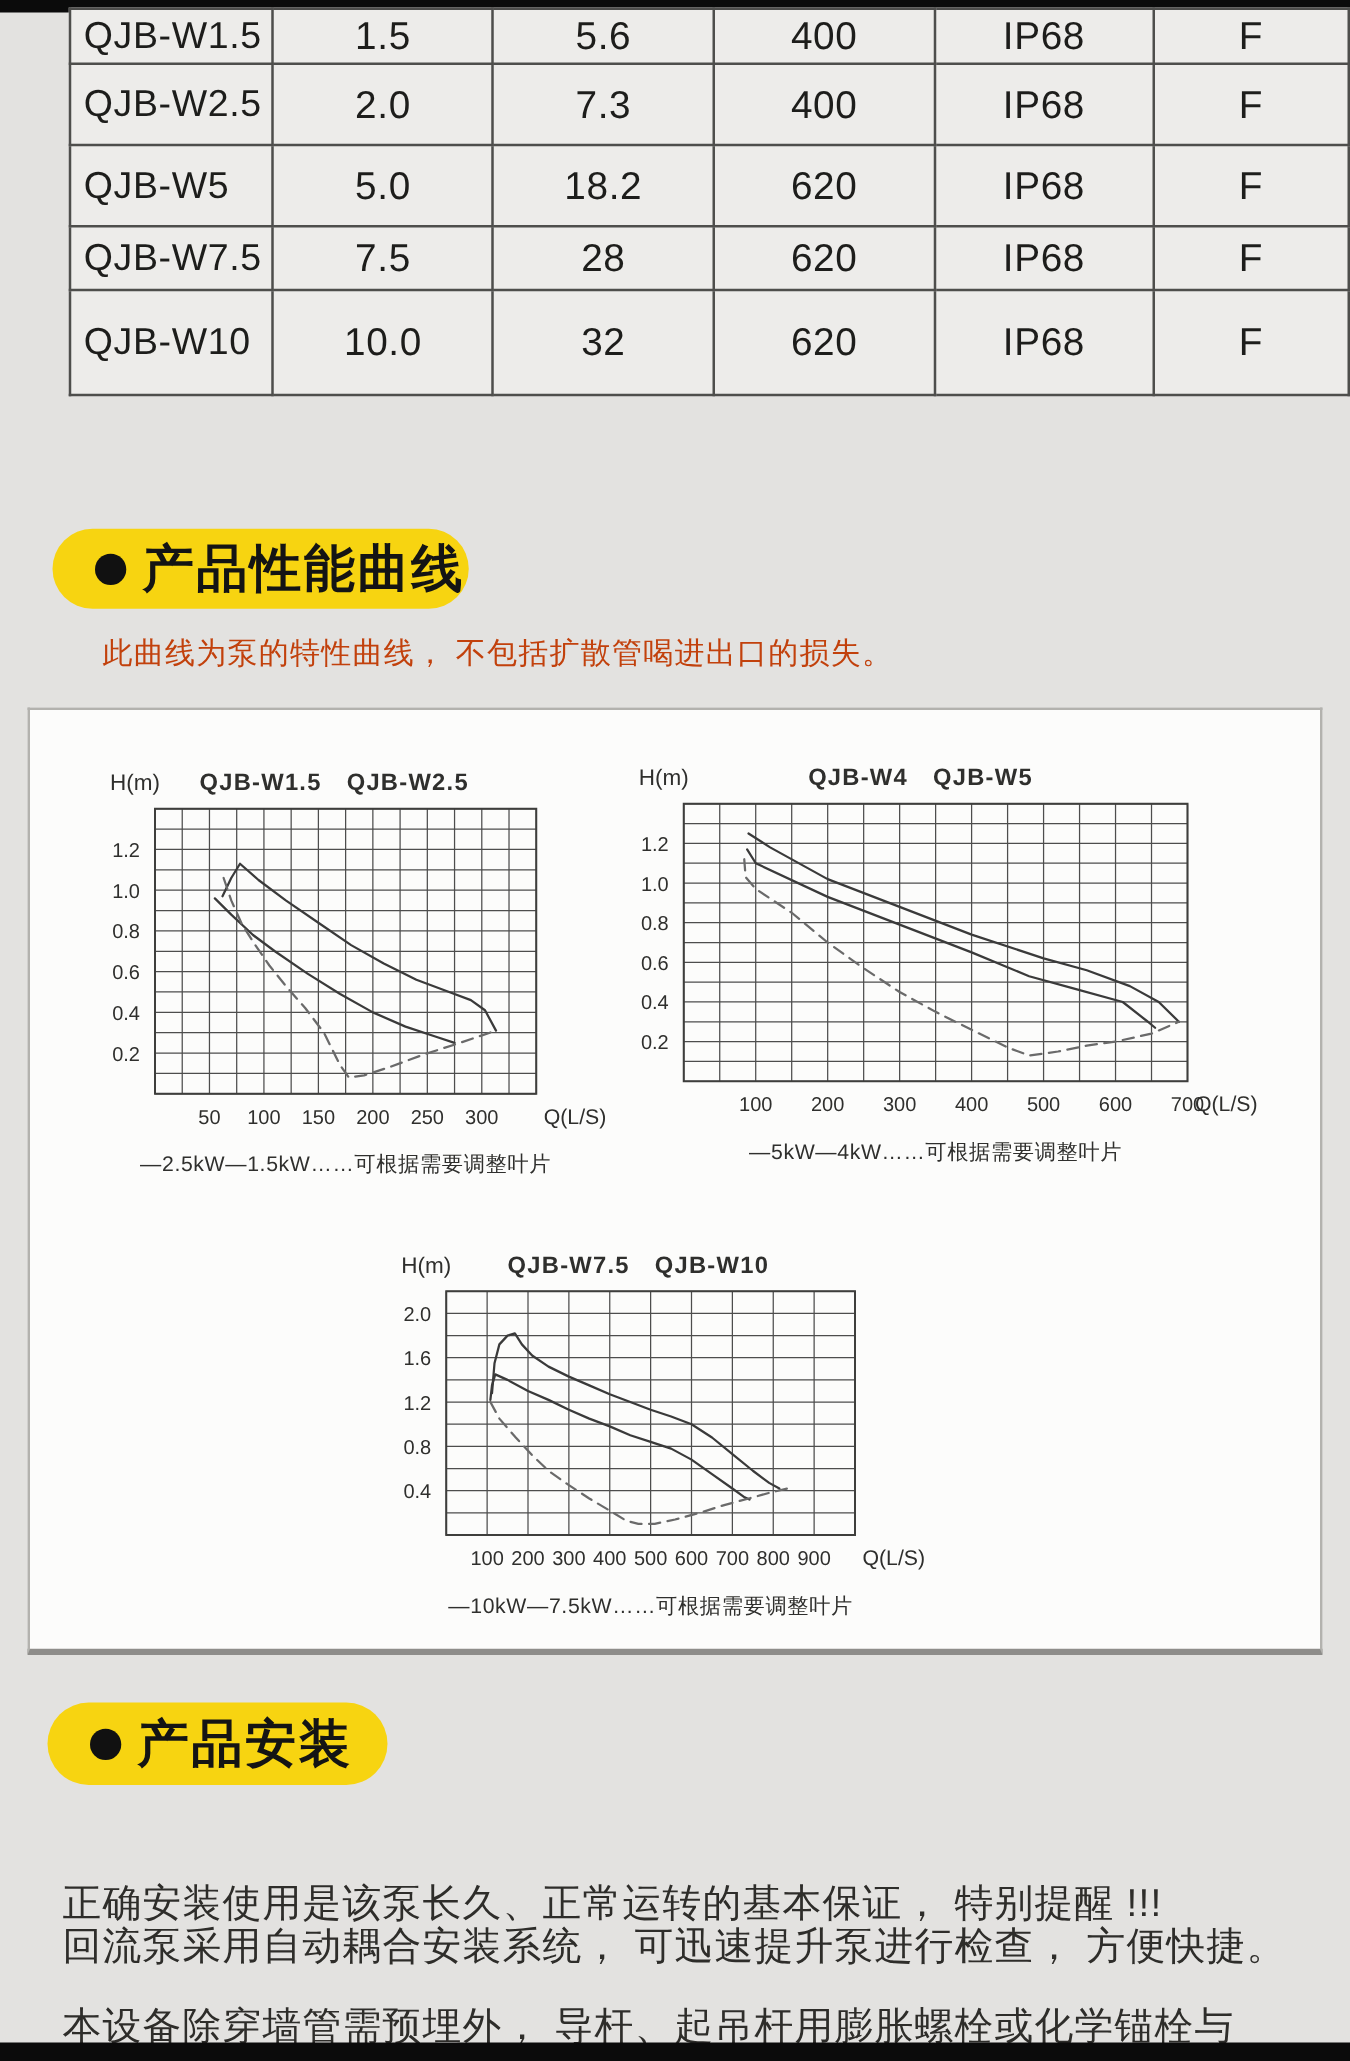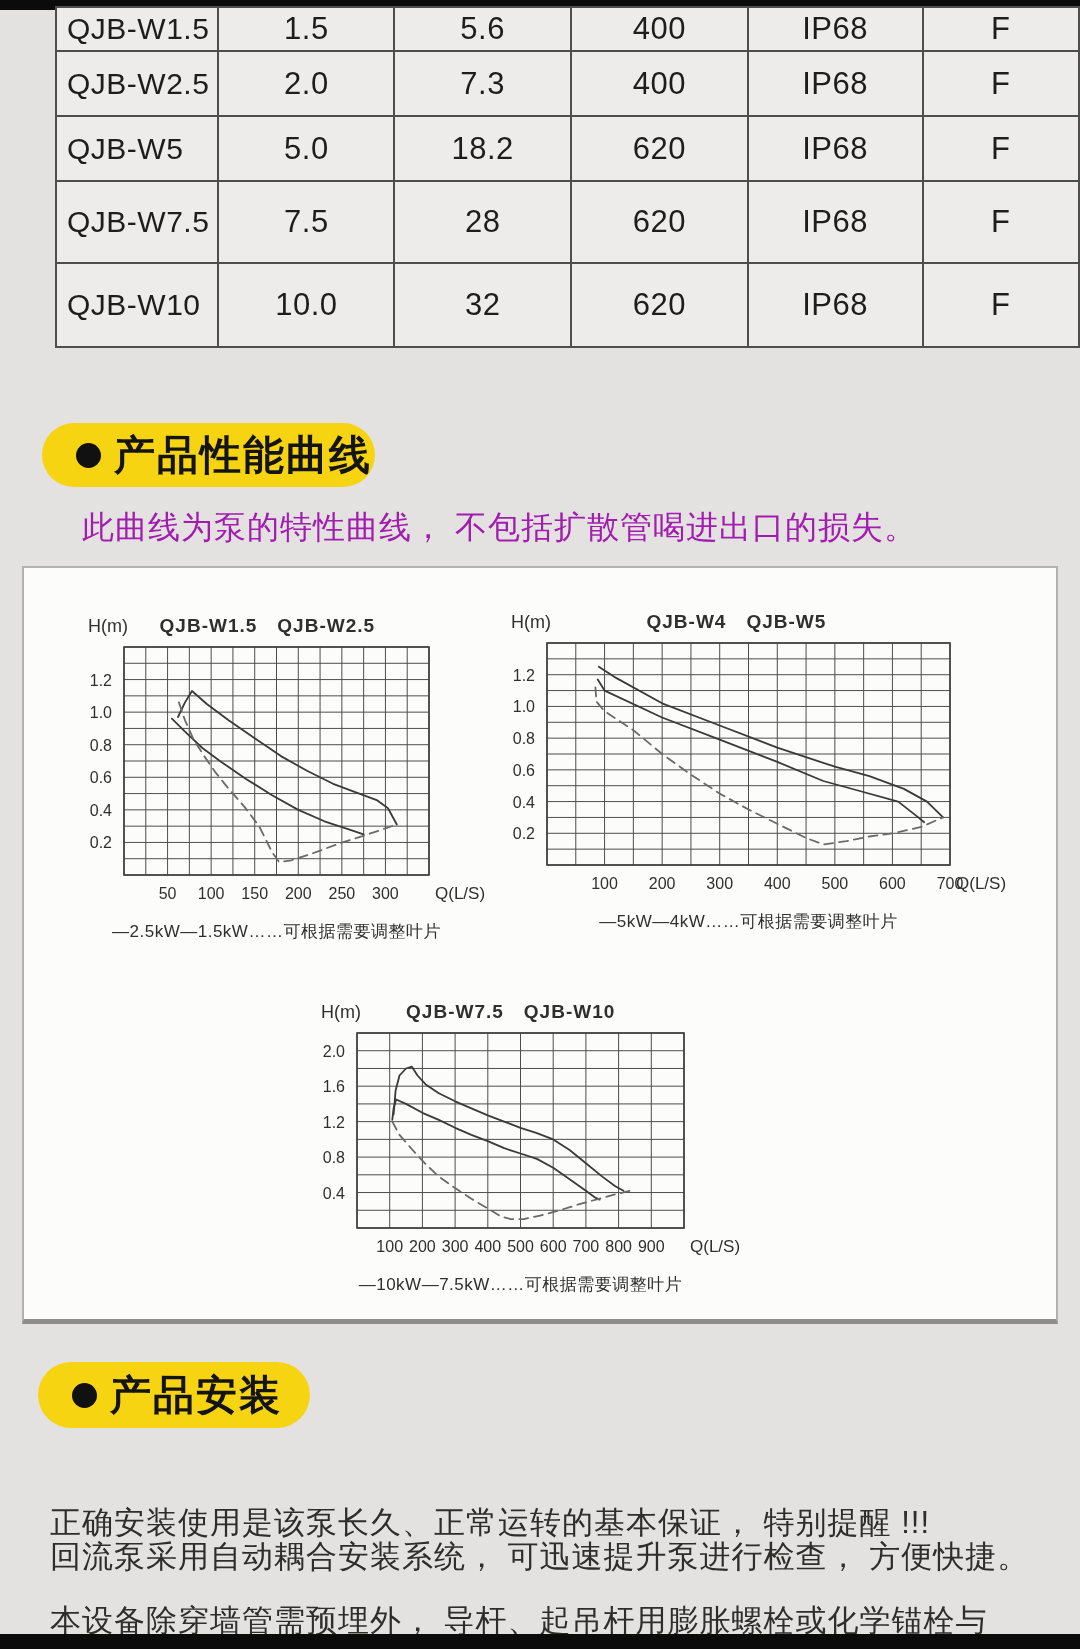--- a/index.html
+++ b/index.html
@@ -16,21 +16,21 @@
   table.spec{position:absolute;left:35px;top:6px;border-collapse:collapse;background:var(--table-bg);table-layout:fixed;margin-left:20px;}
   table.spec td{border:2px solid var(--table-line);text-align:center;font-size:31px;color:#1d1d1b;
     font-weight:500;letter-spacing:0.5px;}
   table.spec tr td:first-child{text-align:left;padding-left:10px;font-size:30px;}
   .pill{position:absolute;background:var(--accent);border-radius:34px;display:flex;align-items:center;
     padding:0 34px;gap:13px;}
   .pill .dot{width:25px;height:25px;border-radius:50%;background:#111;flex:0 0 auto;}
   .pill .pill-label{font-size:41px;font-weight:bold;color:#141414;letter-spacing:2px;white-space:nowrap;}
   .pill1{left:42px;top:423px;width:333px;height:64px;}
   .pill2{left:38px;top:1362px;width:272px;height:66px;}
-  .desc{position:absolute;left:82px;top:506px;font-size:32px;color:#a21caf;font-weight:500;
+  .desc{position:absolute;left:82px;top:506px;font-size:24px;color:#c2410c;font-weight:500;
     letter-spacing:1px;white-space:nowrap;}
   .panel{position:absolute;left:22px;top:566px;width:1036px;height:758px;background:var(--panel);
     border:2px solid #b3b2ae;border-bottom:5px solid #8e8d8a;}
   .chart{position:absolute;}
   .chart svg text{font-family:"Liberation Sans","DejaVu Sans",sans-serif;fill:#2f2f2d;}
   .para{position:absolute;left:50px;font-size:31px;color:#2e2d2a;font-weight:500;letter-spacing:1px;
     white-space:nowrap;}
   .para.p0{top:1470px;margin-top:32px;}
   .para.p1{top:1536px;}
   .para.p2{top:1600px;}
@@ -61,21 +61,21 @@
           <td style="width: 159px;">F</td>
         </tr>
         <tr style="height: 65px; padding-left: 35px;">
           <td style="width: 164px;">QJB-W5</td>
           <td style="width: 178px;">5.0</td>
           <td style="width: 179px;">18.2</td>
           <td style="width: 179px;">620</td>
           <td style="width: 177px;">IP68</td>
           <td style="width: 159px;">F</td>
         </tr>
-        <tr style="height: 82px;">
+        <tr style="height: 51px;">
           <td style="width: 164px;">QJB-W7.5</td>
           <td style="width: 178px;">7.5</td>
           <td style="width: 179px;">28</td>
           <td style="width: 179px;">620</td>
           <td style="width: 177px;">IP68</td>
           <td style="width: 159px;">F</td>
         </tr>
         <tr style="height: 84px;">
           <td style="width: 164px;">QJB-W10</td>
           <td style="width: 178px;">10.0</td>

